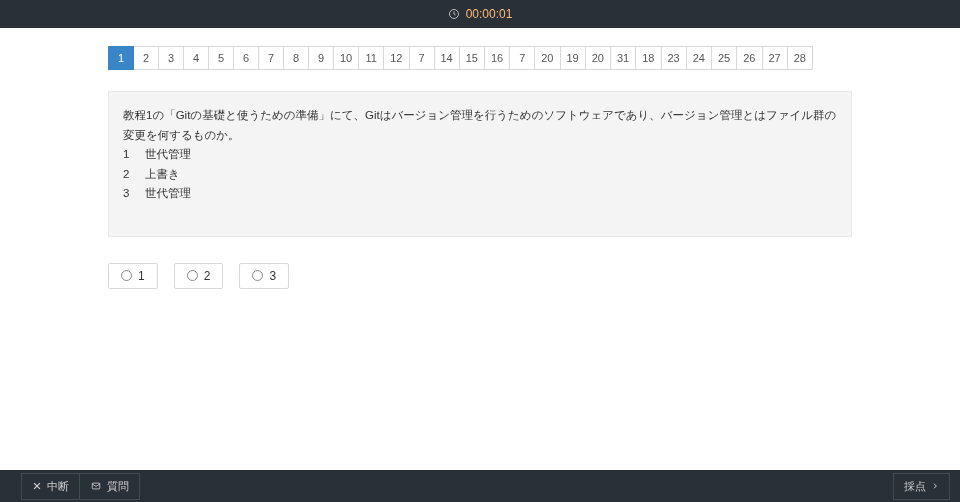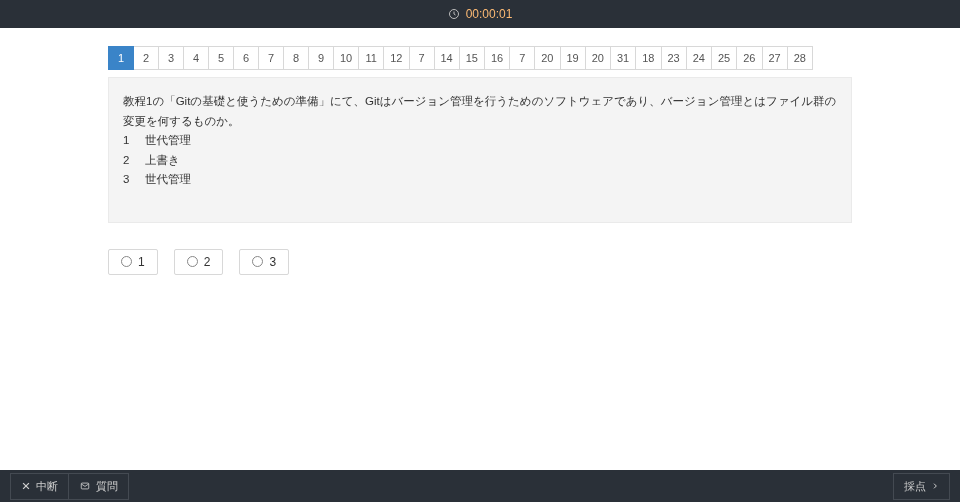--- a/index.html
+++ b/index.html
@@ -51,21 +51,21 @@
     .pager-item:first-child { margin-left: 0; }
     .pager-item.active {
       background: #3a84c8;
       color: #fff;
       border-color: #3a84c8;
       position: relative;
       z-index: 1;
     }
 
     .question-box {
-      margin-top: 7px;
+      margin-top: 21px;
       background: #f4f4f4;
       border: 1px solid #eaeaea;
       padding: 14px 14px 32px 14px;
       color: #333;
       line-height: 1.7;
       font-size: 11.5px;
     }
     .qline { display: flex; gap: 12px; }
     .qnum { width: 10px; }
 
@@ -116,21 +116,21 @@
       color: #cfcfcf;
       font-size: 11px;
       padding: 5px 10px;
       display: flex;
       align-items: center;
       gap: 5px;
       background: transparent;
       cursor: pointer;
       margin-left: -1px;
     }
-    .btn:first-child { margin-left: 0; }
+    .btn:first-child { margin-left: 11px; }
     .btn svg { display: block; }
   </style>
 </head>
 <body>
 
 <div class="topbar">
   <span>
     <svg width="12" height="12" viewBox="0 0 24 24" fill="none" stroke="#bbb" stroke-width="2">
       <circle cx="12" cy="12" r="9"></circle>
       <path d="M12 7v5l3 2"></path>

